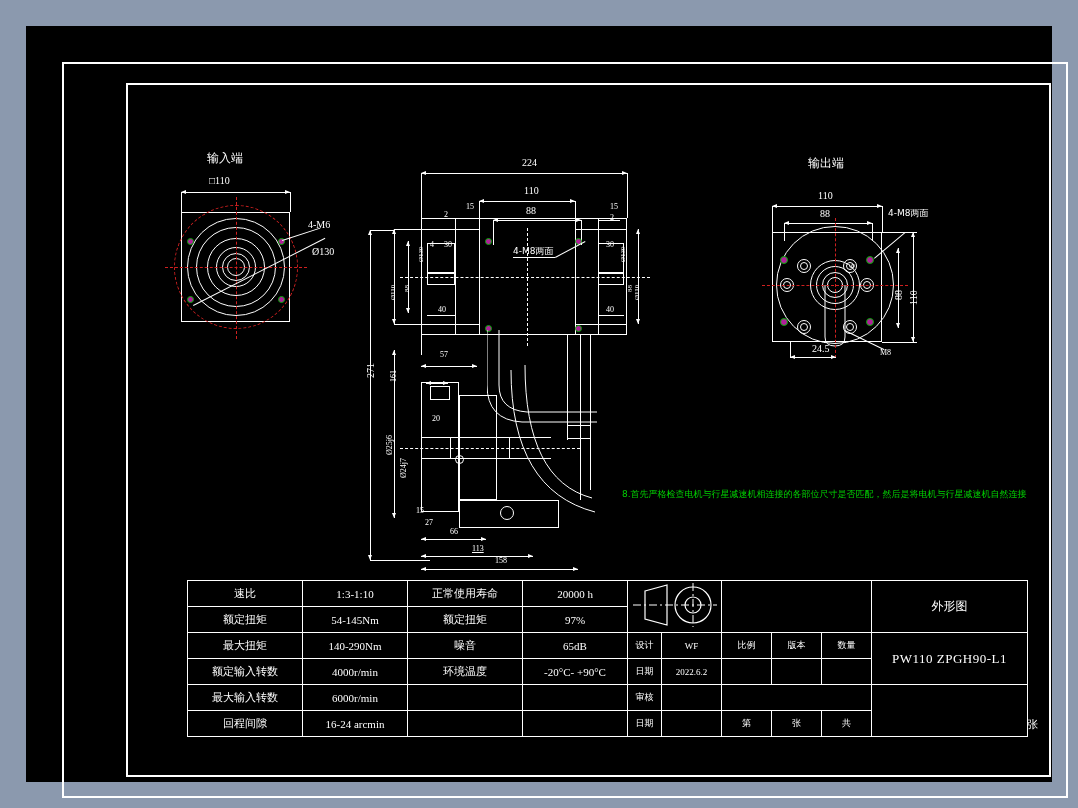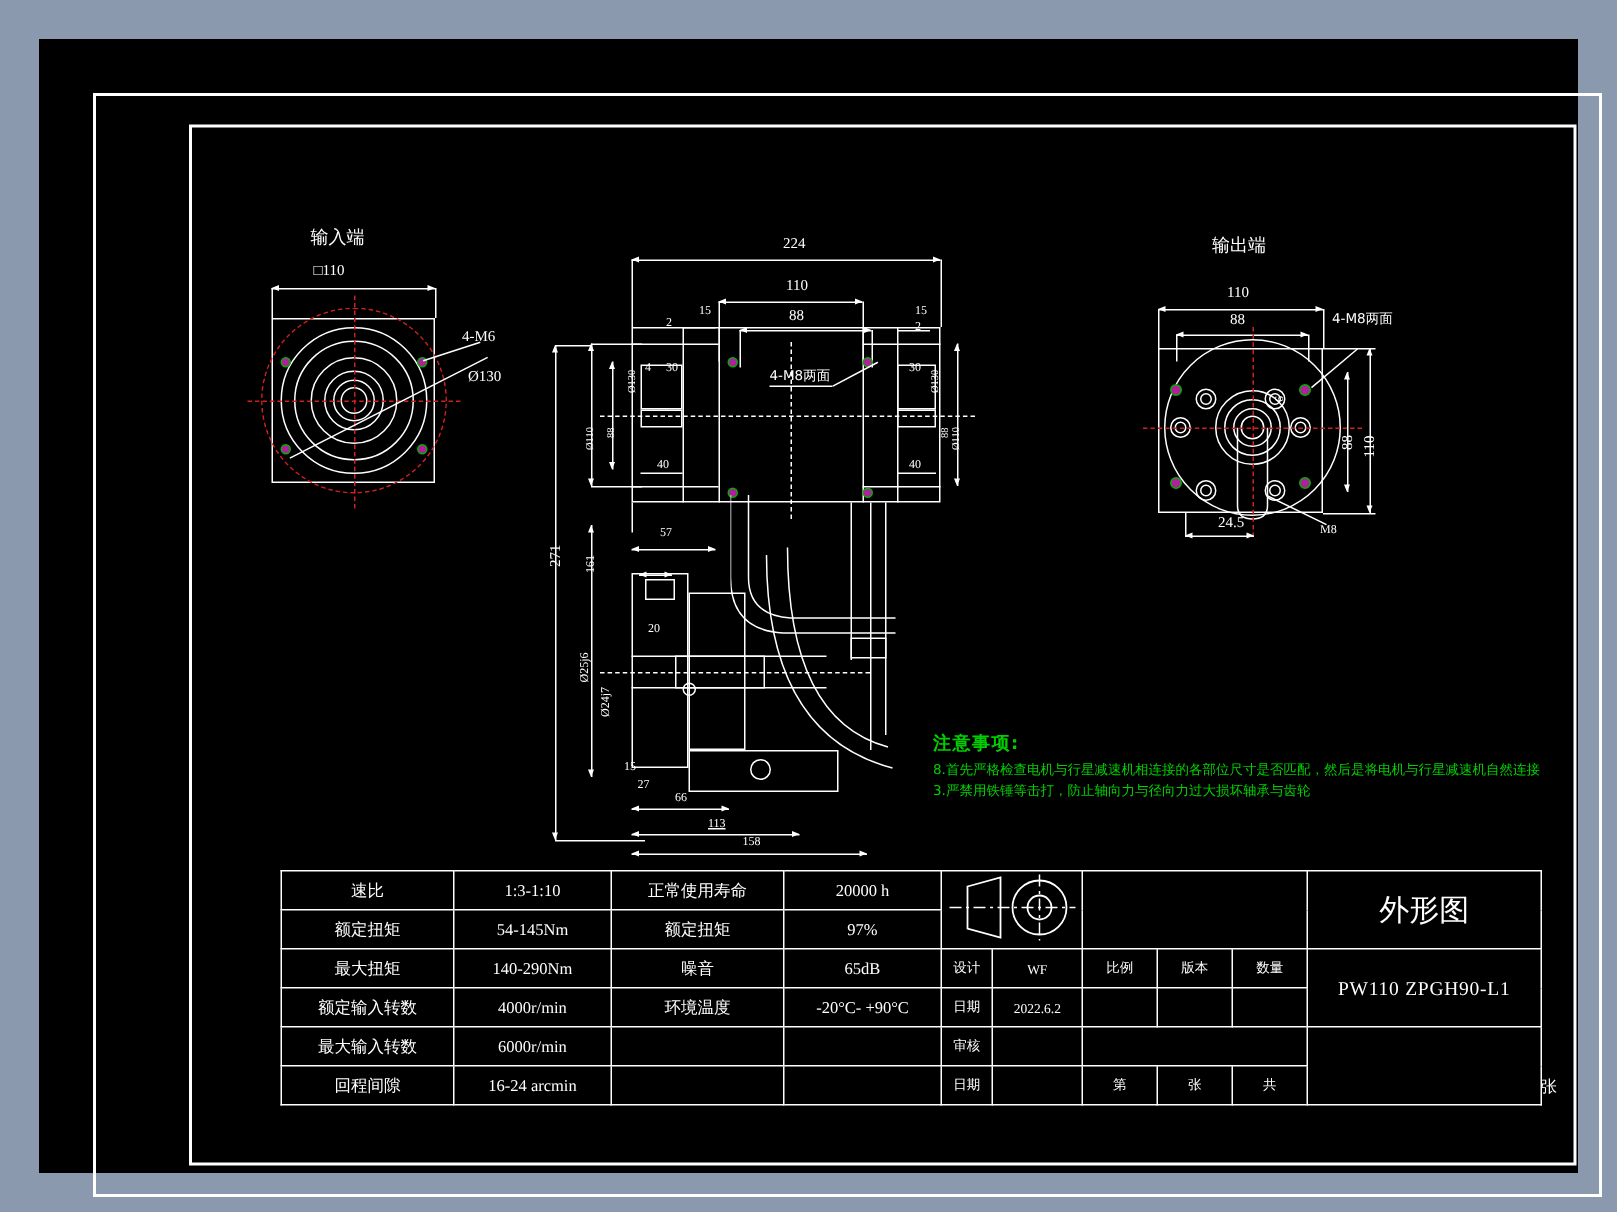--- a/index.html
+++ b/index.html
@@ -66,21 +66,21 @@
 
   
   #titleblock{position:absolute;left:187px;top:580px;width:840px;height:150px;}
   #titleblock table{border-collapse:collapse;width:840px;height:150px;table-layout:fixed;}
   #titleblock td{
     border:1px solid #ffffff;color:#ffffff;text-align:center;vertical-align:middle;
     font-family:"DejaVu Sans", sans-serif;font-size:11px;padding:0;height:25px;
   }
   #titleblock td.num{font-family:"Liberation Serif", serif;font-size:11px;}
   #titleblock td.sm{font-size:9px;}
-  #titleblock td.big{font-size:20px;}
+  #titleblock td.big{font-size:12px;}
   #titleblock td.code{font-family:"Liberation Serif", serif;font-size:13px;letter-spacing:.5px;}
   #titleblock td.blank{}
   .projsym{position:relative;width:100%;height:100%;}
 </style>
 </head>
 <body>
 
 <div id="stage">
   <div class="sheet-outer">
     <div class="sheet-border-1"></div>
@@ -308,23 +308,21 @@
     <div class="ext" style="left:790px;top:342px;height:16px;"></div>
 
     <div class="lbl cn sm" style="left:888px;top:209px;font-size:9px;">4-M8两面</div>
     <div class="lead" style="left:874px;top:258px;width:40px;transform:rotate(-40deg);"></div>
 
     <div class="lbl sm" style="left:880px;top:349px;">M8</div>
     <div class="lead" style="left:845px;top:330px;width:44px;transform:rotate(26deg);"></div>
   </div>
 
   <div id="notes">
-    <div class="ntitle">注意事项:</div>
     <div class="nline">8.首先严格检查电机与行星减速机相连接的各部位尺寸是否匹配，然后是将电机与行星减速机自然连接</div>
-    <div class="nline">3.严禁用铁锤等击打，防止轴向力与径向力过大损坏轴承与齿轮</div>
   </div>
 
   <div id="titleblock">
     <table>
       <colgroup>
         <col style="width:115px">
           <col style="width:105px">
         <col style="width:115px">
           <col style="width:105px">
         <col style="width:34px">

